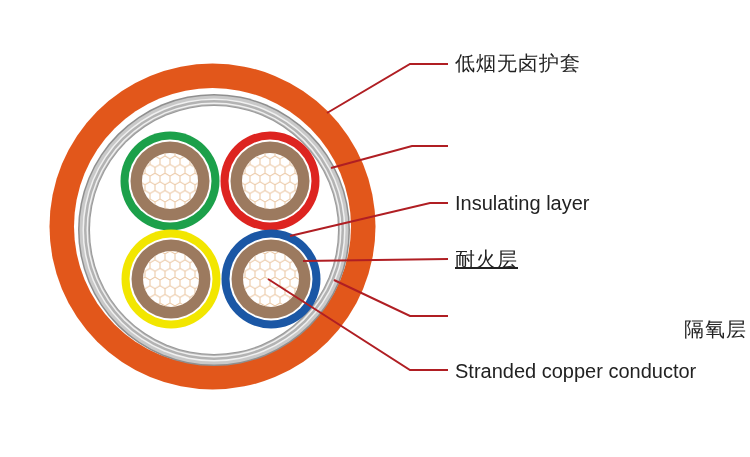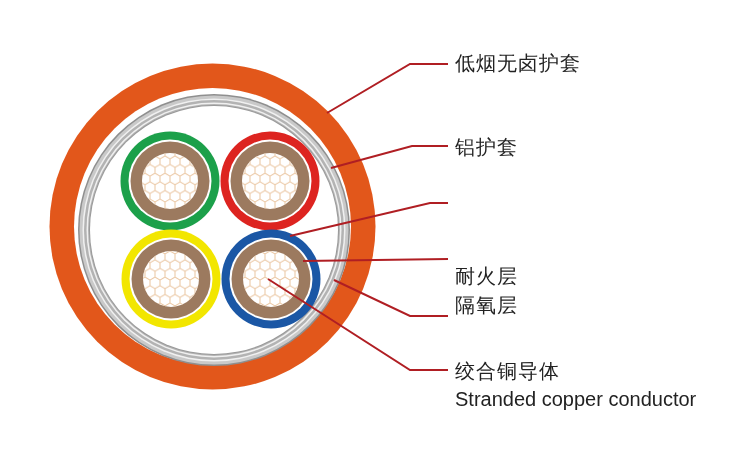--- a/index.html
+++ b/index.html
@@ -39,22 +39,22 @@
   .label-block .zh {
     letter-spacing: 1px;
     font-weight: 400;
   }
   .label-block .en {
     font-weight: 400;
   }
   .lb1 { top: 49px; }
   .lb2 { top: 133px; }
   .lb3 { top: 189px; }
-  .lb4 { top: 262px; }
-  .lb5 { top: 291px; }
+  .lb4 { top: 245px; text-decoration: underline; }
+  .lb5 { top: 315px; text-align: right; }
   .lb6 { top: 357px; }
 </style>
 </head>
 <body>
 
 <div class="canvas">
 
   <svg class="figure" width="750" height="457" viewBox="0 0 750 457">
     <defs>
       <pattern id="hexpat" width="10" height="17.32" patternUnits="userSpaceOnUse">
@@ -115,29 +115,28 @@
       <polyline points="334,280 410,316 448,316"></polyline>
       <polyline points="268,279 410,370 448,370"></polyline>
     </g>
   </svg>
 
   <div class="labels">
     <div class="label-block lb1">
       <div class="zh">低烟无卤护套</div>
     </div>
     <div class="label-block lb2">
-      <div class="zh">铝护套</div>
     </div>
     <div class="label-block lb3">
+      <div class="en">Insulating layer</div>
     </div>
     <div class="label-block lb4">
       <div class="zh">耐火层</div>
     </div>
     <div class="label-block lb5">
       <div class="zh">隔氧层</div>
     </div>
     <div class="label-block lb6">
-      <div class="zh">绞合铜导体</div>
       <div class="en">Stranded copper conductor</div>
     </div>
   </div>
 
 </div>
 
 </body></html>

